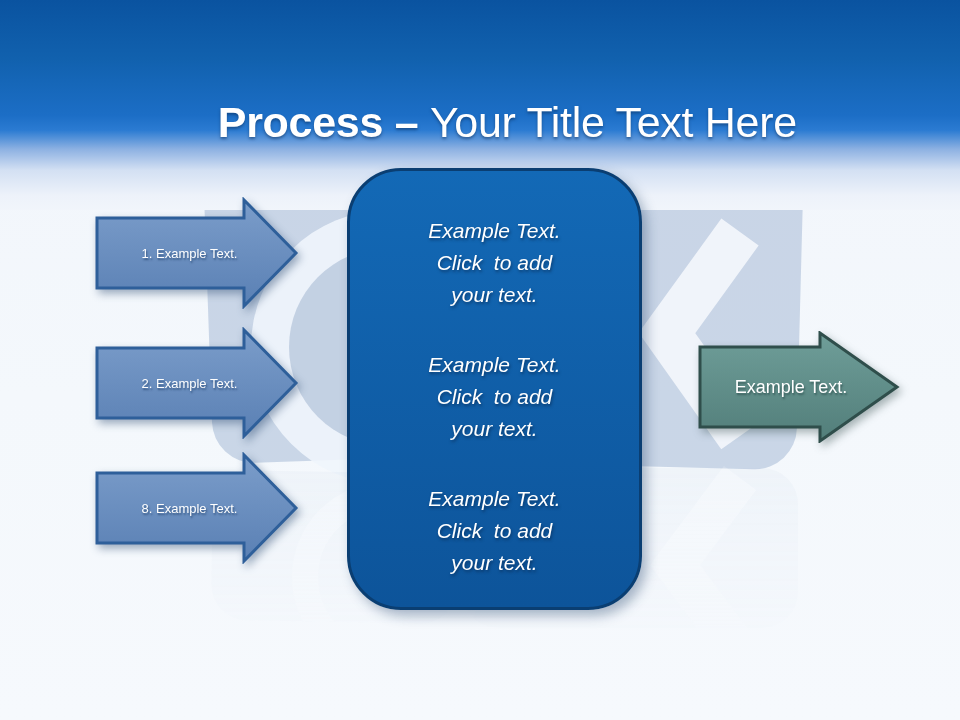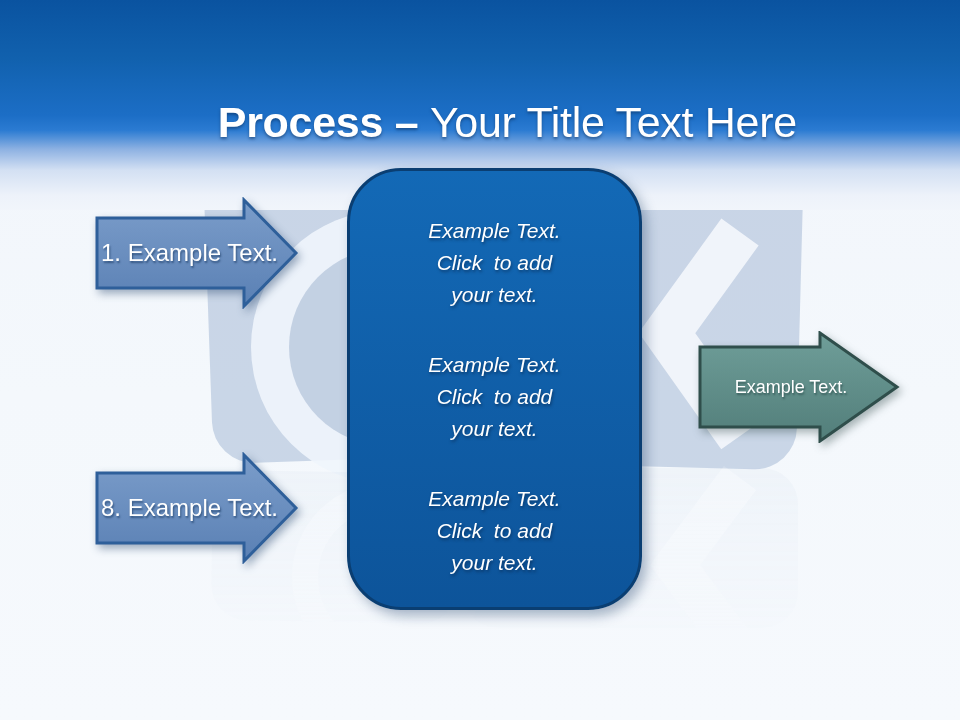--- a/index.html
+++ b/index.html
@@ -39,21 +39,21 @@
     mask-image:linear-gradient(180deg,rgba(0,0,0,.8) 55%,transparent 92%);}
   .rdie1{left:212px; top:472px; width:246px; height:150px; background:rgba(176,194,220,.30); transform:rotate(1deg); border-radius:36px; position:absolute;}
   .rdie2{left:462px; top:468px; width:336px; height:160px; background:rgba(176,194,220,.28); border-radius:36px; position:absolute;}
   .rring{position:absolute; left:292px; top:482px; width:190px; height:190px; border-radius:50%;
     border:26px solid rgba(255,255,255,.5); box-sizing:border-box;}
   
   .step-arrow{position:absolute; width:205px; height:112px;}
   .step-arrow svg{display:block; filter:drop-shadow(3px 4px 4px rgba(40,70,110,.45));}
   .arrow-label{
     position:absolute; inset:0; display:flex; align-items:center; justify-content:center;
-    padding:0 22px 0 6px; color:#ffffff; font-size:24px;
+    padding:0 22px 0 6px; color:#ffffff; font-size:13px;
     text-shadow:1px 2px 2px rgba(10,40,80,.55); white-space:nowrap;
   }
   .step-1{left:95px; top:197px;}
   .step-2{left:95px; top:327px;}
   .step-3{left:95px; top:452px;}
   
   .output-arrow{position:absolute; left:698px; top:331px; width:202px; height:112px;}
   .output-arrow svg{display:block; filter:drop-shadow(3px 4px 4px rgba(45,70,70,.4));}
   .output-arrow .arrow-label{font-size:18px; text-shadow:1px 2px 2px rgba(25,55,55,.55);}
   
@@ -113,20 +113,26 @@
     <span class="t-bold">Process – </span><span class="t-rest">Your Title Text Here</span>
   </div>
 
   <div class="step-arrow step-1">
     <svg width="205" height="112" viewBox="0 0 205 112">
       <polygon points="2,21 149,21 149,3 201,56 149,109 149,91 2,91" fill="url(#gStep)" stroke="var(--step-arrow-border,#2e5f9a)" stroke-width="3" stroke-linejoin="miter"></polygon>
     </svg>
     <div class="arrow-label">1. Example Text.</div>
   </div>
 
+  <div class="step-arrow step-2">
+    <svg width="205" height="112" viewBox="0 0 205 112">
+      <polygon points="2,21 149,21 149,3 201,56 149,109 149,91 2,91" fill="url(#gStep)" stroke="var(--step-arrow-border,#2e5f9a)" stroke-width="3" stroke-linejoin="miter"></polygon>
+    </svg>
+    <div class="arrow-label">2. Example Text.</div>
+  </div>
 
   <div class="step-arrow step-3">
     <svg width="205" height="112" viewBox="0 0 205 112">
       <polygon points="2,21 149,21 149,3 201,56 149,109 149,91 2,91" fill="url(#gStep)" stroke="var(--step-arrow-border,#2e5f9a)" stroke-width="3" stroke-linejoin="miter"></polygon>
     </svg>
     <div class="arrow-label">8. Example Text.</div>
   </div>
 
   <div class="content-panel">
     <div class="panel-block">

